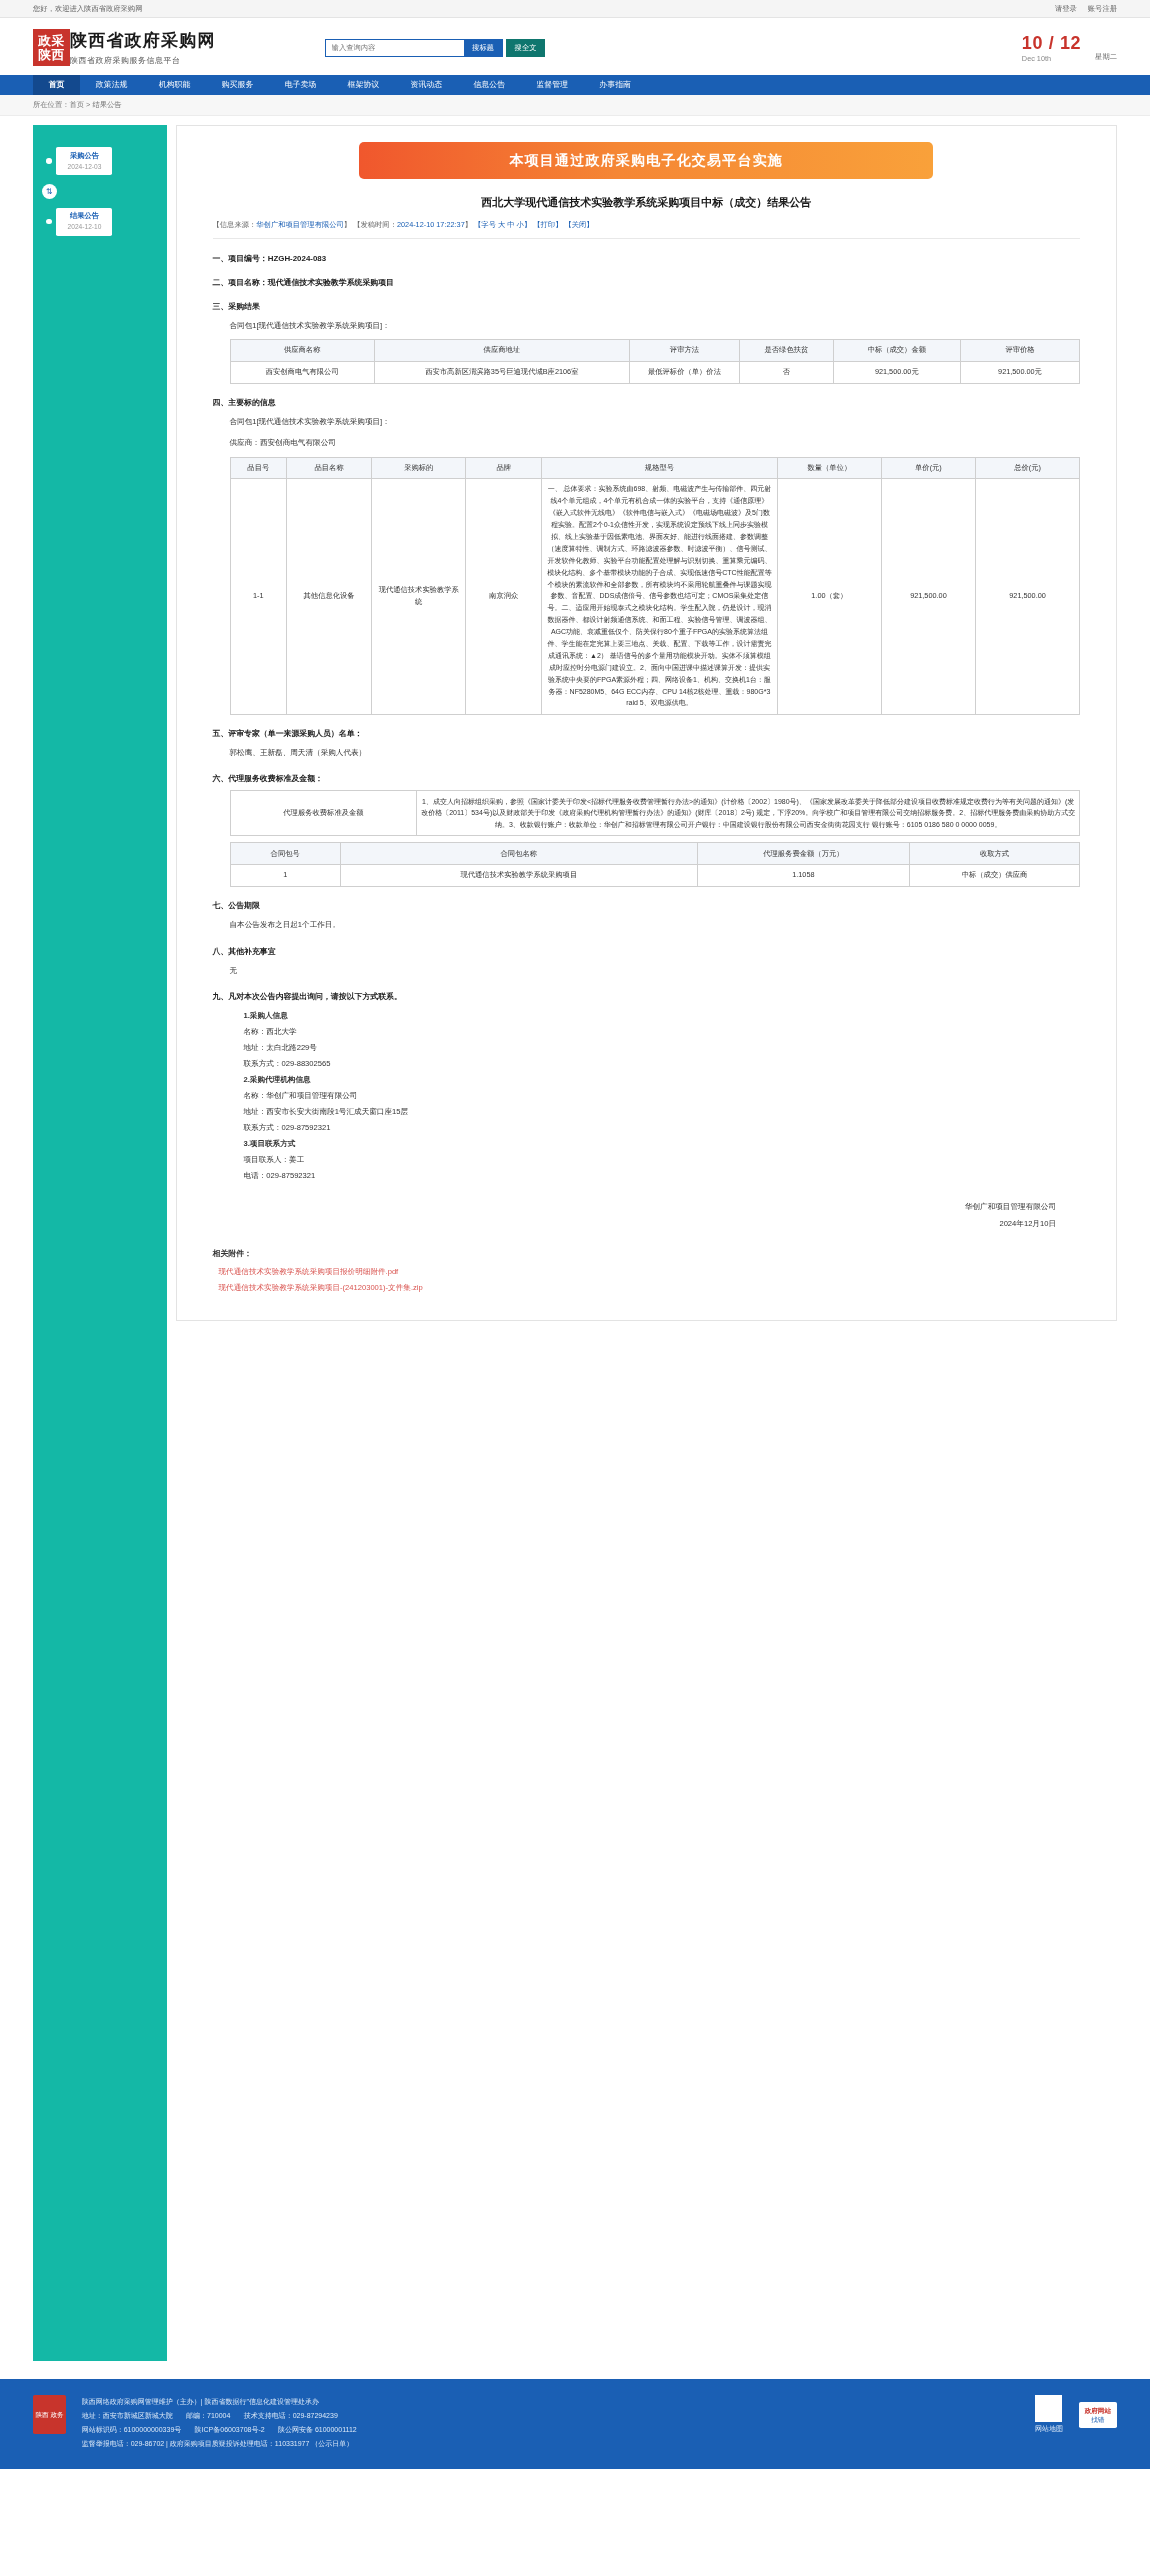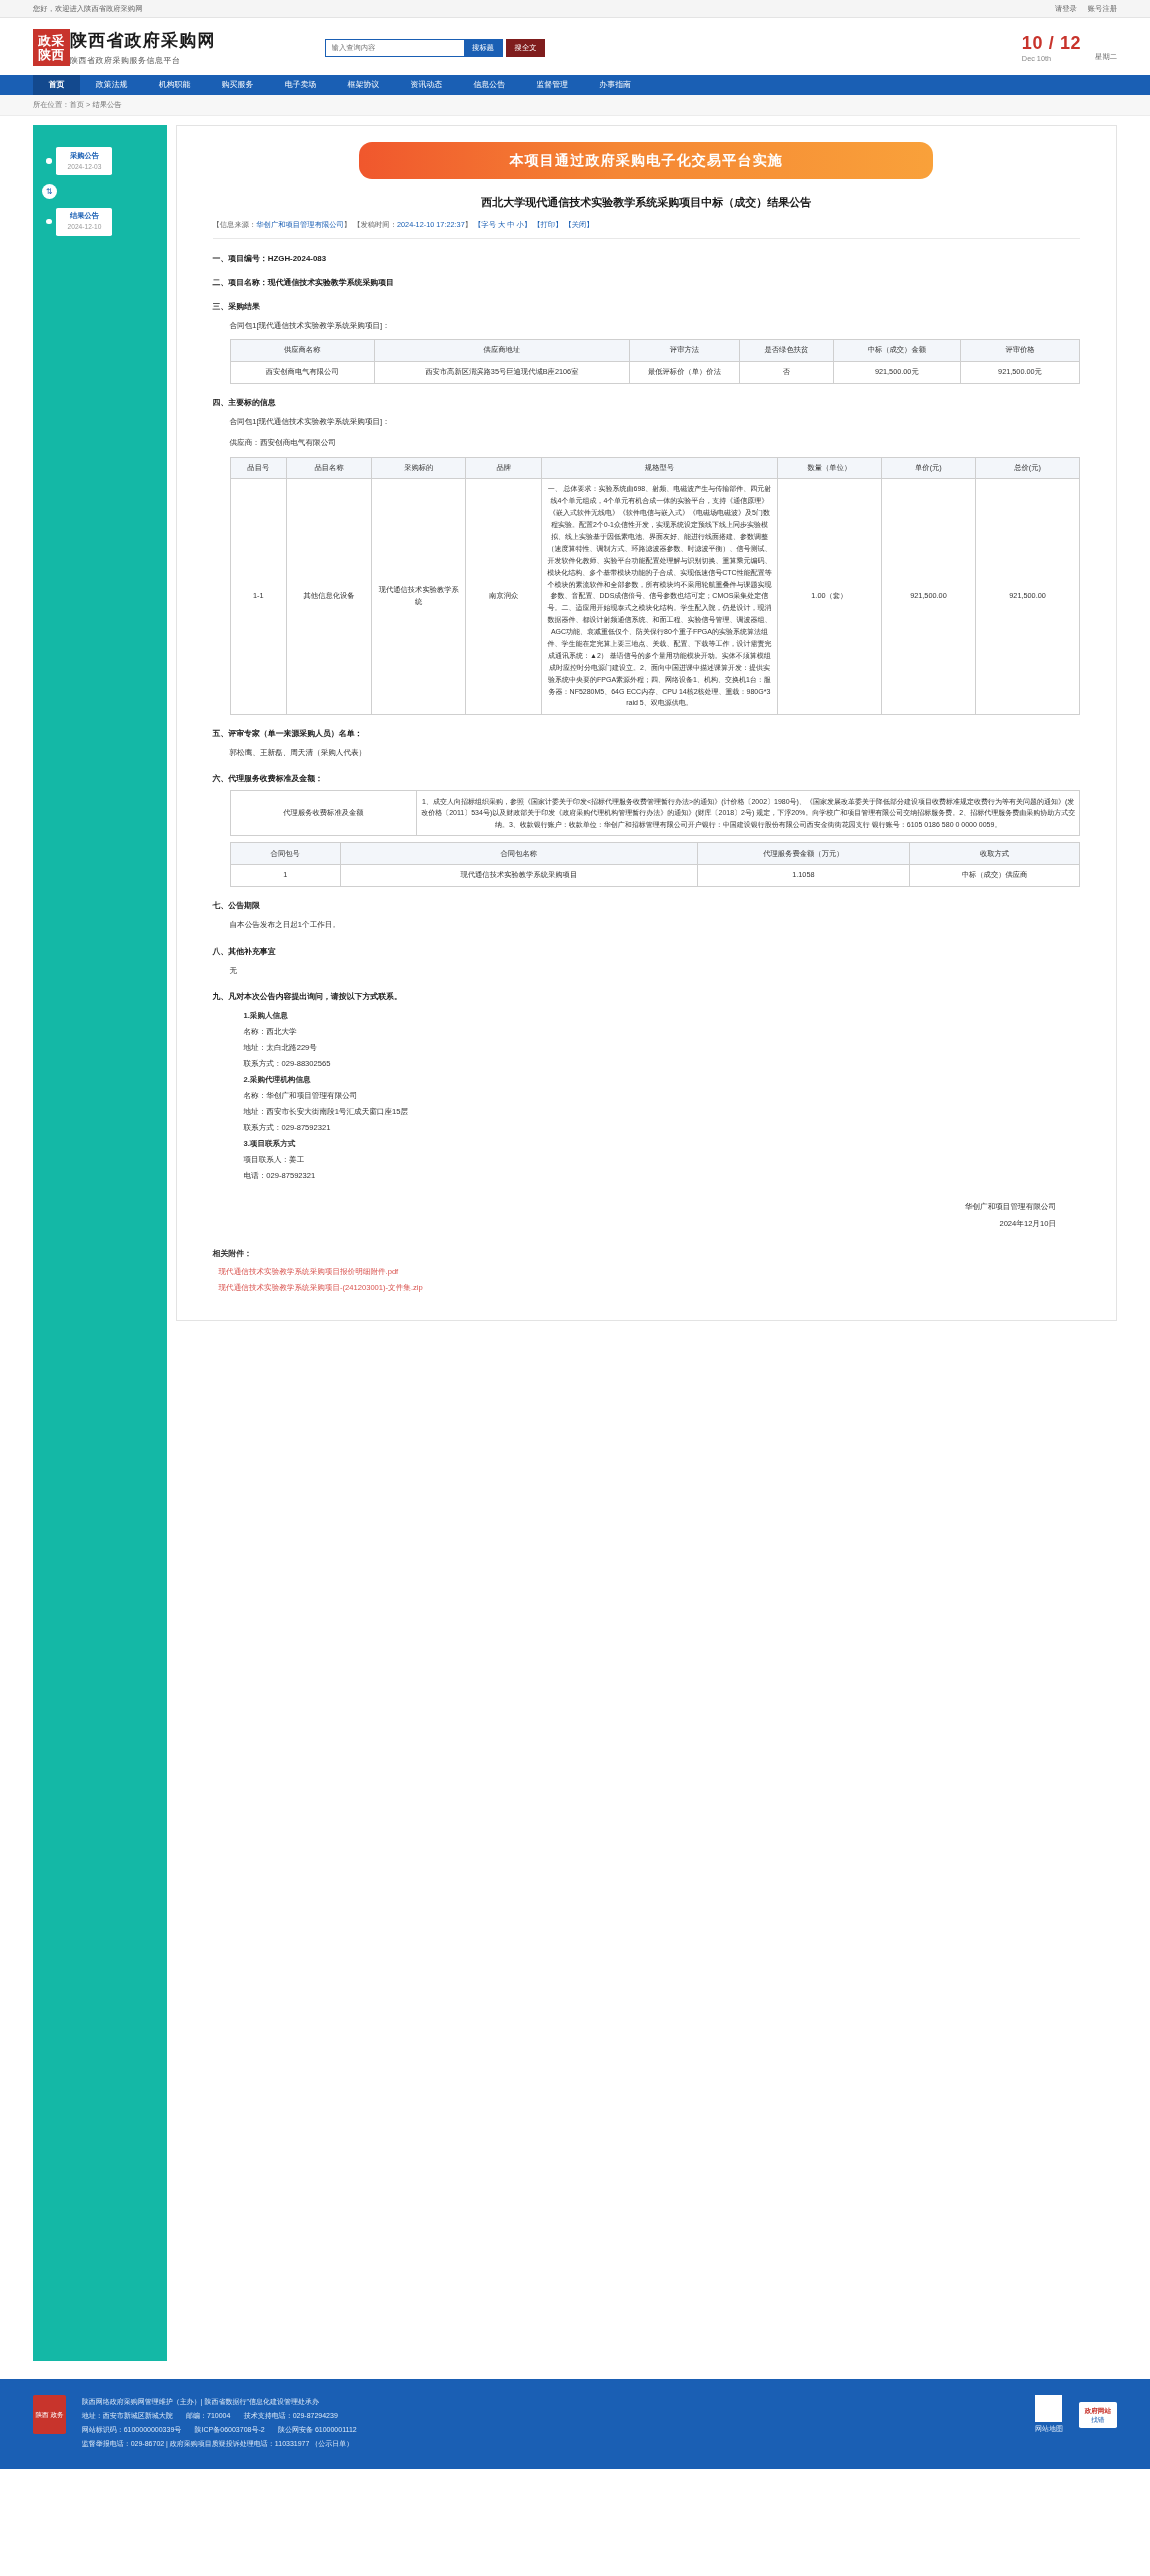--- a/index.html
+++ b/index.html
@@ -43,21 +43,21 @@
   .search-area { margin-left:109px; display:flex; align-items:center; }
   .search-input {
     width:139px; height:18px; border:0.6px solid #1a5fb4; border-right:none;
     padding:0 6px; font-size:7.3px; color:#999; background:#fff; outline:none;
   }
   .search-btn {
     height:18px; background:#1a5fb4; color:#fff; border:none; font-size:7.3px;
     padding:0 8.5px; cursor:pointer;
   }
   .search-adv {
-    height:18px; background:#7f1d1d; color:#fff; border:none; font-size:7.3px;
+    height:18px; background:#0f766e; color:#fff; border:none; font-size:7.3px;
     padding:0 8.5px; cursor:pointer; margin-left:3.6px;
   }
   .date-area { margin-left:auto; display:flex; align-items:flex-end; gap:14px; }
   .date-big { font-size:18px; color:#c8342c; font-weight:bold; letter-spacing:0.6px;}
   .date-sub { font-size:7.3px; color:#888; }
   .date-week { font-size:7.3px; color:#666; line-height:1.4; text-align:center;}
 
   .nav {
     background:#1a5fb4;
     height:20.5px;
@@ -116,21 +116,21 @@
   
   .doc {
     flex:1;
     border:0.6px solid #e3e3e3;
     background:#fff;
     padding:15.7px 36px 24px 36px;
   }
   .banner {
     background:linear-gradient(90deg,#f0572d 0%,#f58634 45%,#f9a13a 100%);
     color:#fff; text-align:center; font-size:14px; font-weight:bold;
-    letter-spacing:1.2px; padding:9.7px 0; border-radius:13px;
+    letter-spacing:1.2px; padding:9.7px 0; border-radius:5px;
     margin:0 auto 15.7px auto; width:574px;
   }
   h1.doc-title {
     text-align:center; font-size:11px; color:#1a1a1a; font-weight:bold;
     margin:0 0 9.7px 0;
   }
   .meta {
     font-size:7.3px; color:#666; margin-bottom:3.6px;
   }
   .meta .bracket { color:#666; }

